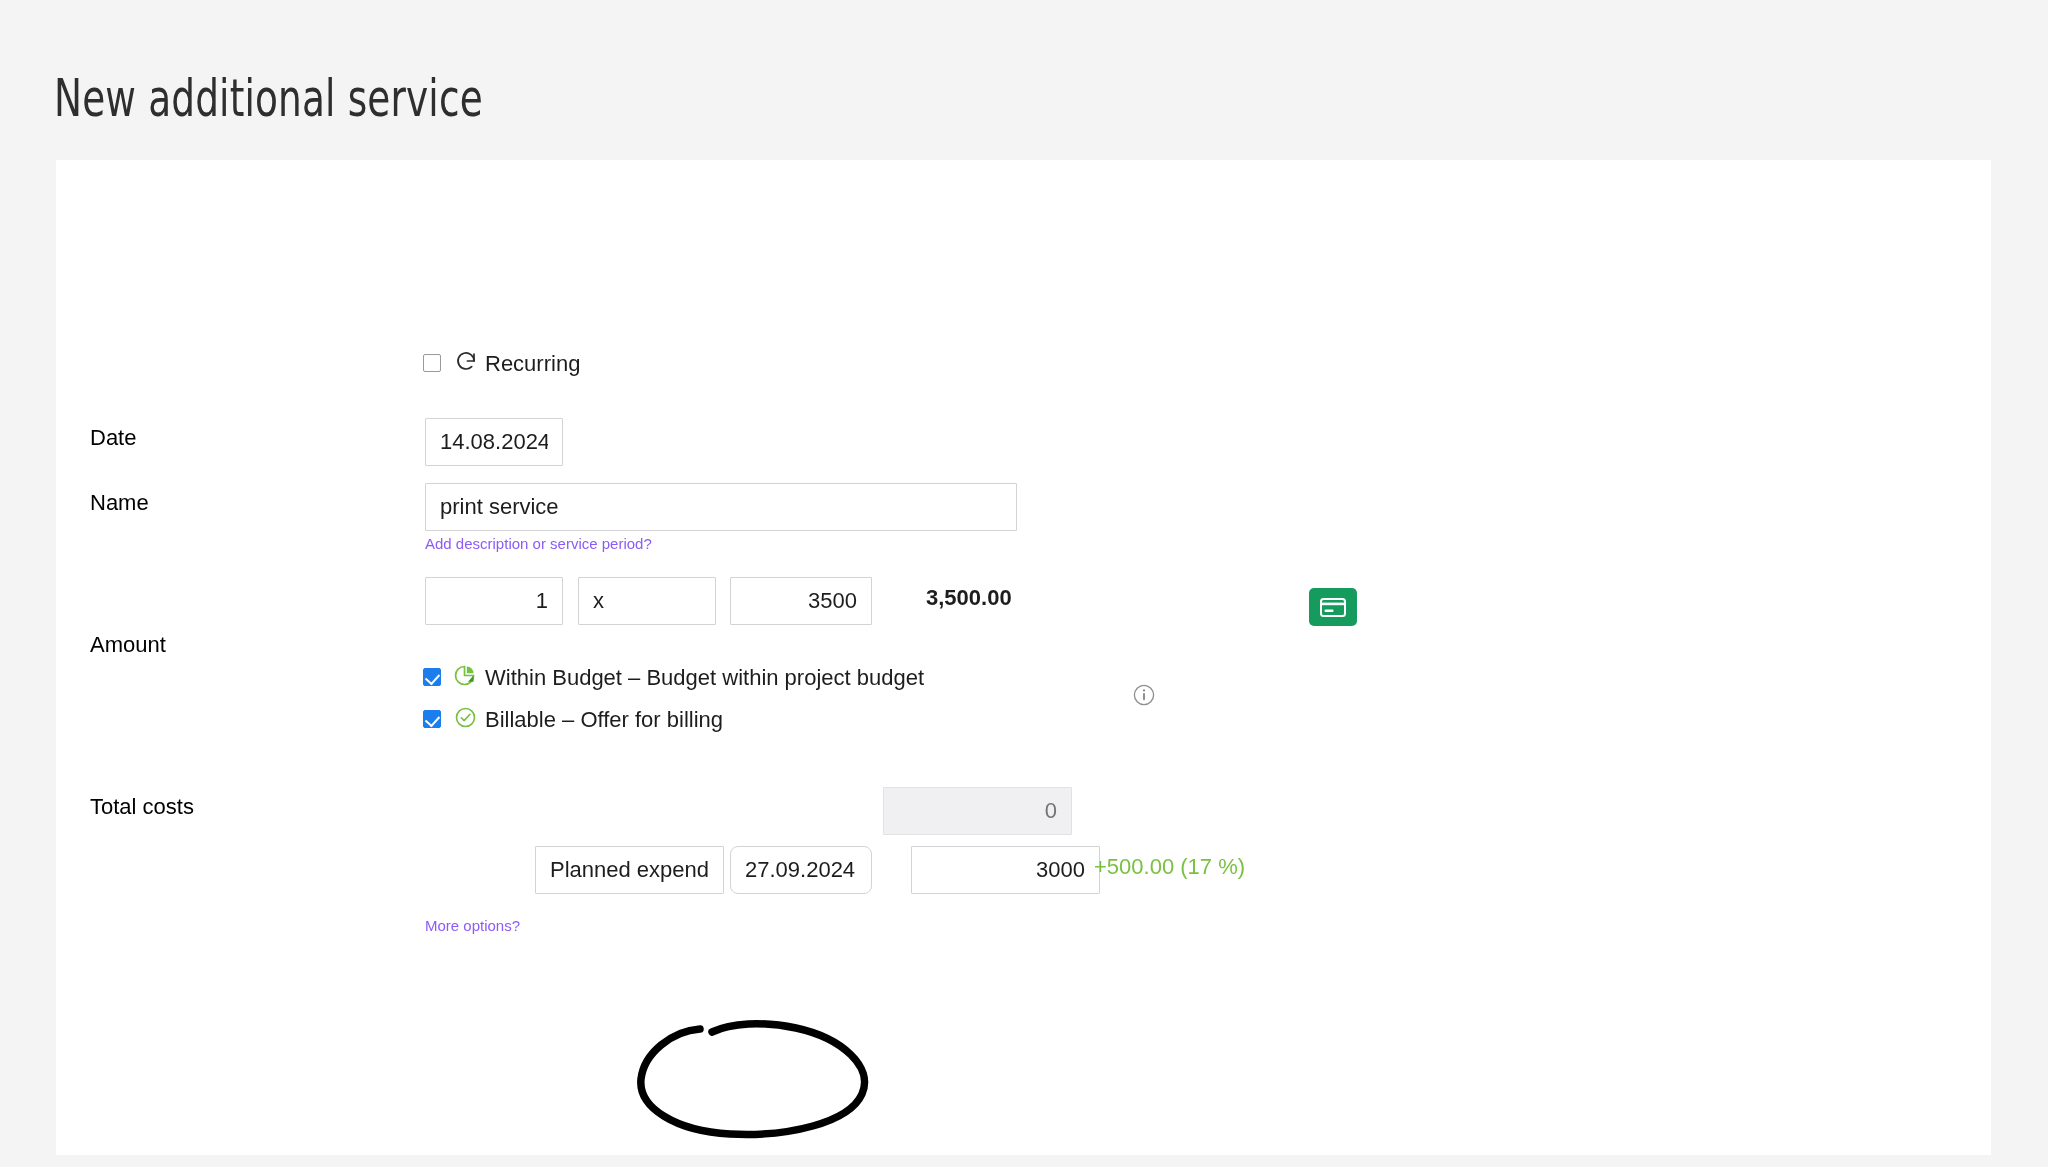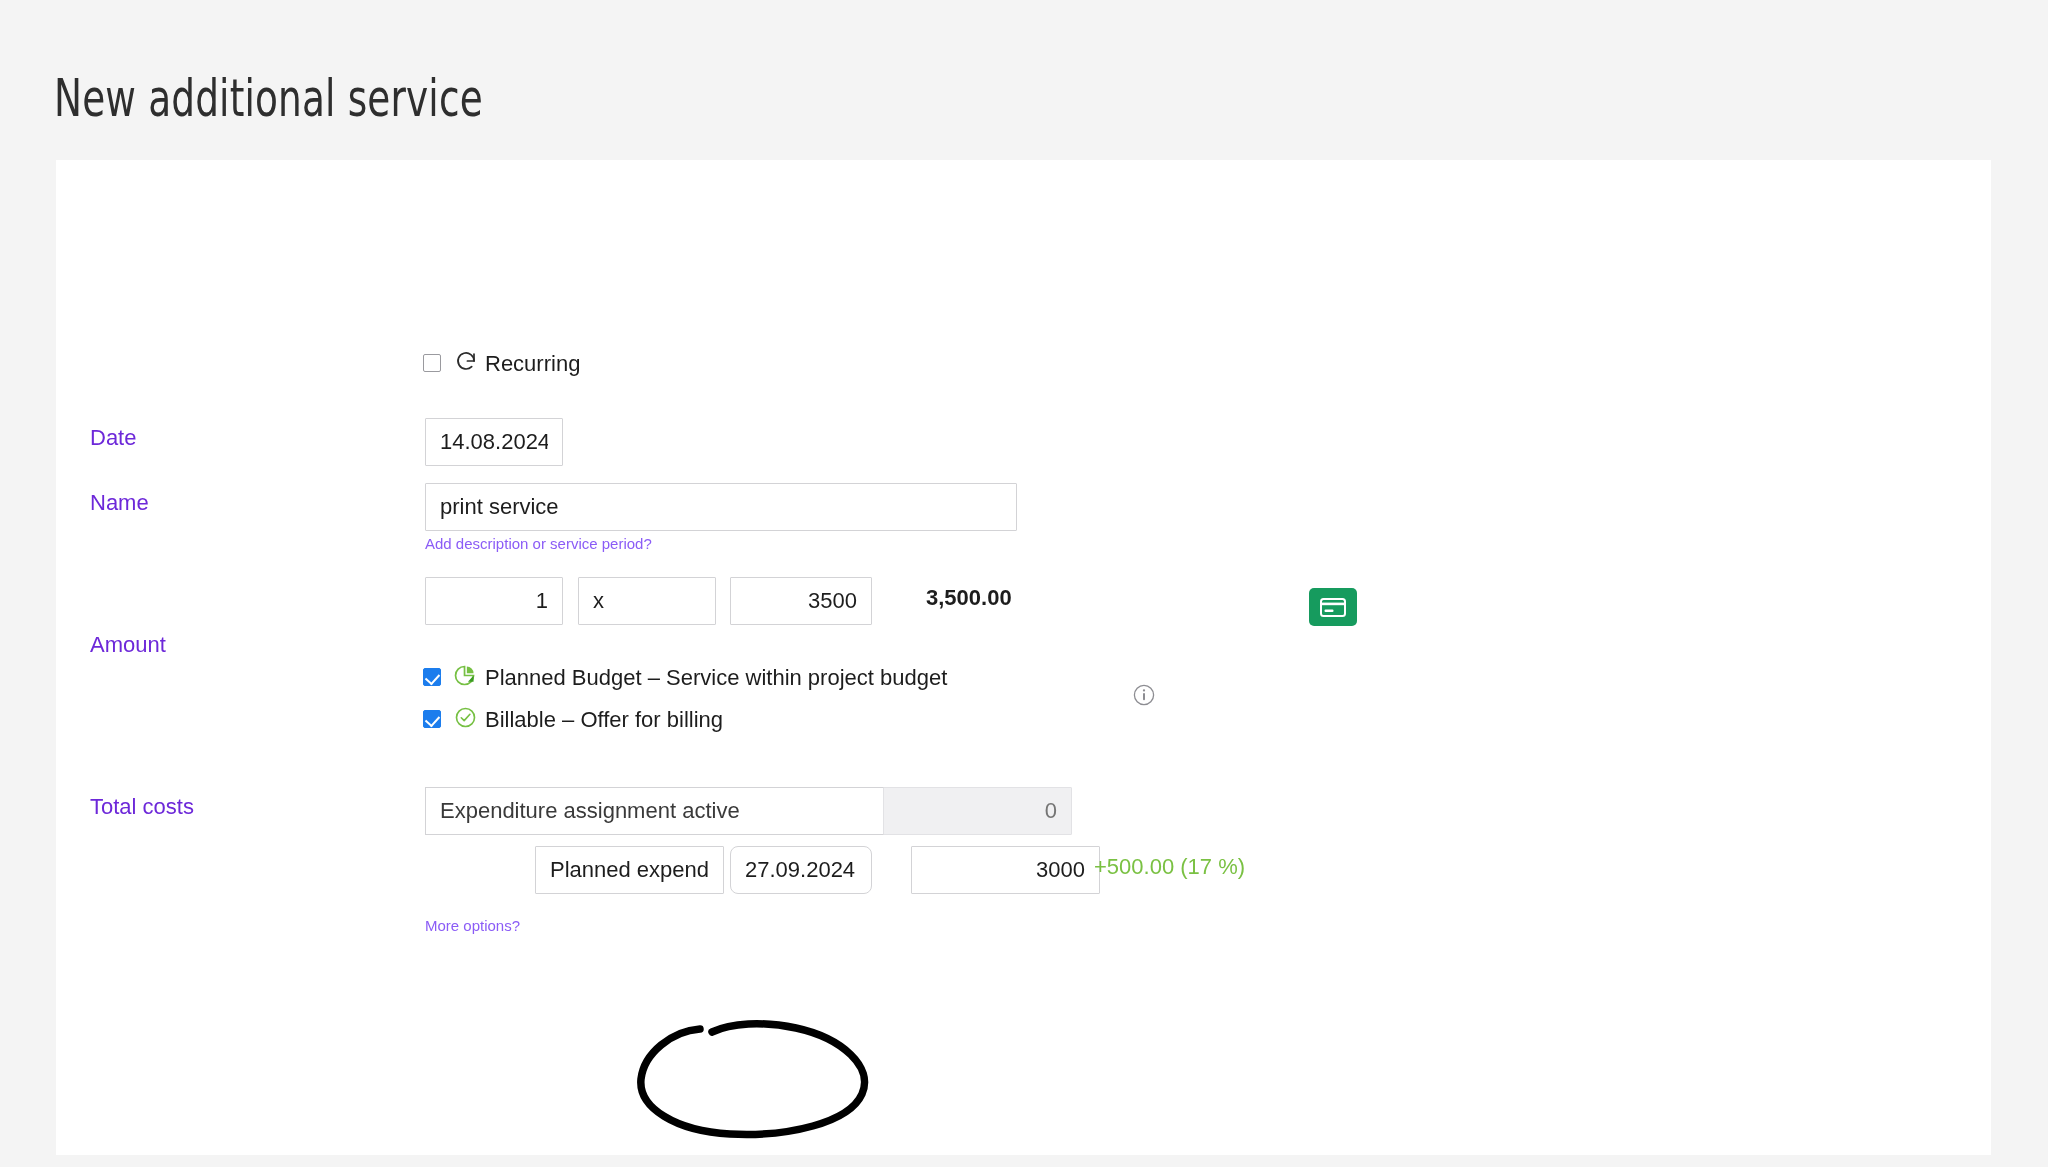--- a/index.html
+++ b/index.html
@@ -42,21 +42,21 @@
     left: 56px; top: 160px;
     width: 1935px; height: 995px;
     background: #ffffff;
     text-decoration: underline;
   }
 
   
   .row-label {
     position: absolute;
     font-size: 22px;
-    color: #6d28d9;
+    color: #000000;
     white-space: nowrap;
   }
   .tf {
     position: absolute;
     border: 1px solid #d3d3d6;
     background: #ffffff;
     font-family: "Liberation Sans", sans-serif;
     font-size: 22px;
     color: #1d1d1d;
     height: 48px;
@@ -190,45 +190,41 @@
   <span class="static-val" style="left:870px; top:425px;">3,500.00</span>
 
   <div class="chk on" style="left:367px; top:508px;"></div>
   <span class="icon-wrap" style="left:398px; top:504px;">
     <svg width="23" height="23" viewBox="0 0 24 24">
       <path d="M11 2.6A9.4 9.4 0 1 0 20.4 12H11z" fill="none" stroke="#76c043" stroke-width="1.8"></path>
       <path d="M13.4 2.6V9.6h7a7 7 0 0 0-7-7z" fill="#76c043"></path>
       <path d="M20.4 12 L14.6 18.4 L20.4 18.4z" fill="#3a9b22"></path>
     </svg>
   </span>
-  <span class="cb-text" style="left:429px; top:505px;">Planned Budget – Service within project budget</span>
+  <span class="cb-text" style="left:429px; top:505px;">Within Budget – Budget within project budget</span>
 
   <span class="icon-wrap" style="left:1077px; top:524px;">
     <svg width="22" height="22" viewBox="0 0 22 22">
       <circle cx="11" cy="11" r="9.6" fill="none" stroke="#8d8d92" stroke-width="1.3"></circle>
       <circle cx="11" cy="6.4" r="1.15" fill="#8d8d92"></circle>
       <rect x="10" y="9" width="2" height="7.3" rx="1" fill="#8d8d92"></rect>
     </svg>
   </span>
 
   <div class="chk on" style="left:367px; top:550px;"></div>
   <span class="icon-wrap" style="left:398px; top:546px;">
     <svg width="23" height="23" viewBox="0 0 24 24">
       <circle cx="12" cy="12" r="9.4" fill="none" stroke="#76c043" stroke-width="1.7"></circle>
       <polyline points="7.6,12.3 10.6,15.3 16.6,8.6" fill="none" stroke="#76c043" stroke-width="1.7" stroke-linecap="round" stroke-linejoin="round"></polyline>
     </svg>
   </span>
   <span class="cb-text" style="left:429px; top:547px;">Billable – Offer for billing</span>
 
   <span class="row-label" style="left:34px; top:634px;">Total costs</span>
 
-  <div id="expenditure-select" style="left:369px; top:627px;">
-    <span>Expenditure assignment active</span>
-    <span class="chev"></span>
-  </div>
 
   <input class="tf num disabled" style="left: 827px; top: 627px; width: 189px;" type="text" readonly="" placeholder="0">
 
   <input class="tf" style="left: 479px; top: 686px; width: 189px;" type="text" value="Planned expenditure">
   <input class="tf" style="left: 674px; top: 686px; width: 142px; border-radius: 8px;" type="text" value="27.09.2024">
   <input class="tf num" style="left: 827px; top: 686px; width: 189px; margin-left: 28px;" type="text" value="3000">
   <span id="green-delta" style="left:1038px; top:694px;">+500.00 (17 %)</span>
 
   <span class="link" style="left:369px; top:757px;">More options?</span>
 

